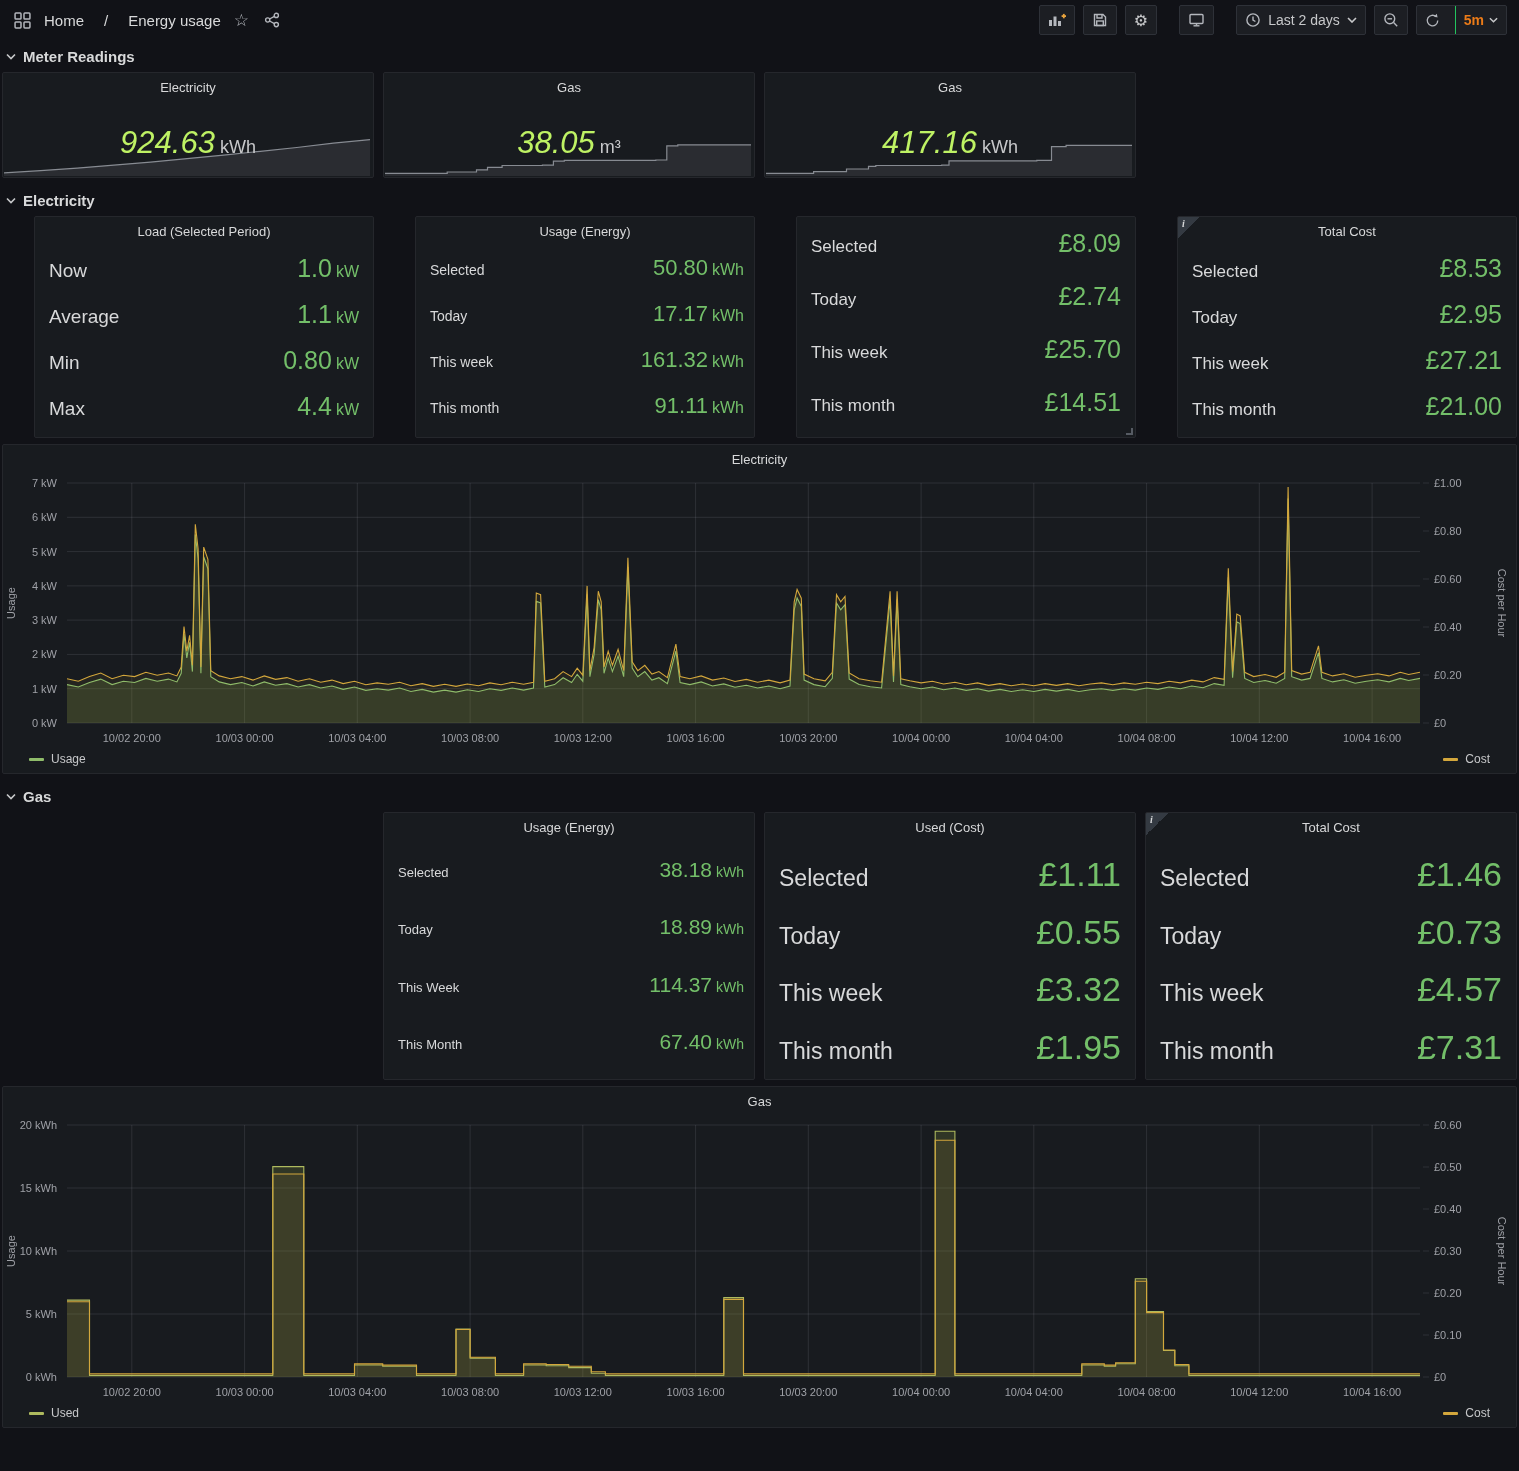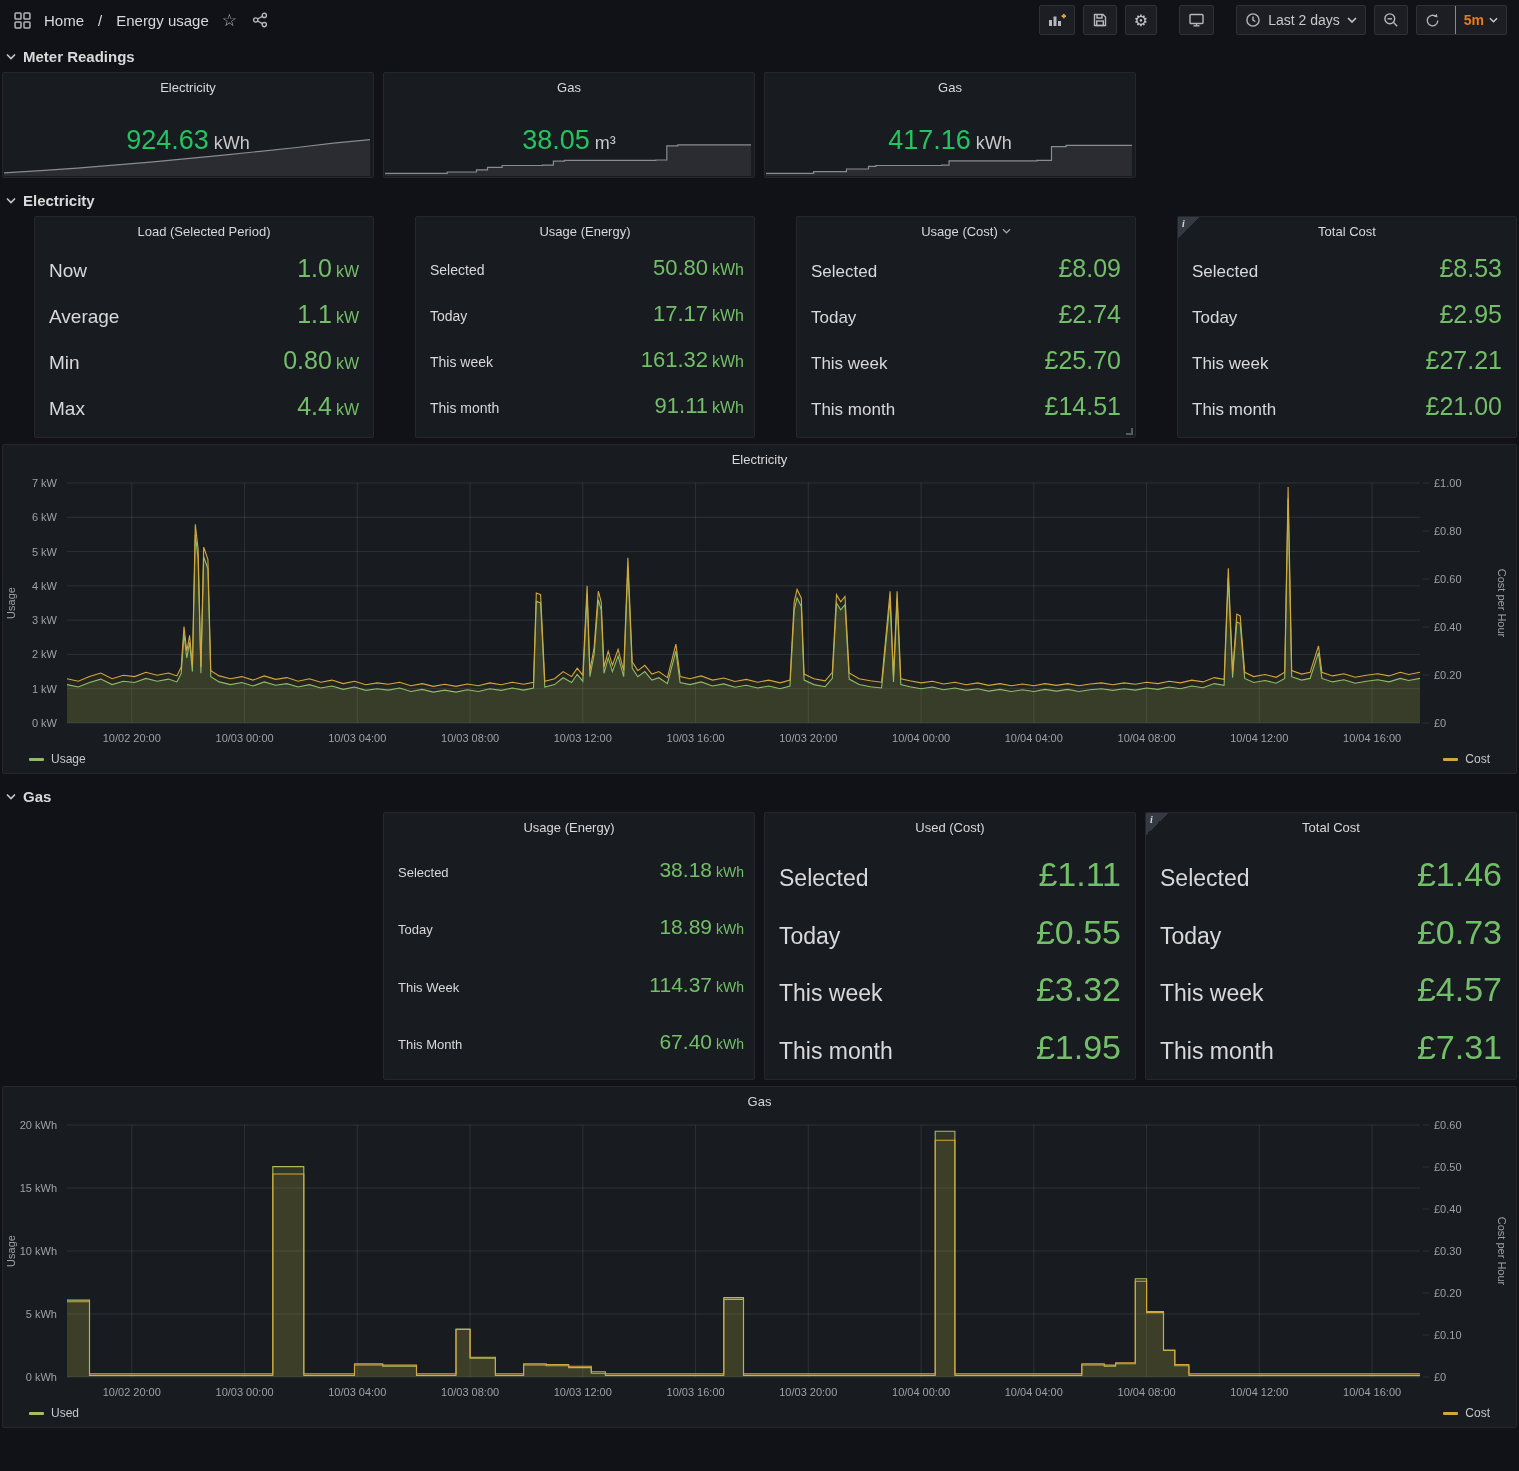--- a/index.html
+++ b/index.html
@@ -7,21 +7,21 @@
   body {
     width:1519px; height:1471px; overflow:hidden;
     background:#111217; color:#d8d9da;
     font-family:"Liberation Sans", sans-serif;
   }
   svg text { font-family:"Liberation Sans", sans-serif; }
 
   
   .topbar { height:40px; display:flex; align-items:center; justify-content:space-between; padding:0 12px; }
   .tb-left { display:flex; align-items:center; gap:11px; }
-  .crumb { font-size:15px; color:#d8d9da; display:flex; gap:14px; }
+  .crumb { font-size:15px; color:#d8d9da; display:flex; gap:20px; }
   .icon-plain { background:none; border:none; padding:2px; color:#b4b7bd; cursor:pointer; display:flex; align-items:center; font-size:16px; line-height:1; }
   .tb-right { display:flex; align-items:center; gap:8px; }
   .btn { height:30px; min-width:32px; display:flex; align-items:center; justify-content:center; gap:7px;
          background:#1c1e23; border:1px solid #2e3138; border-radius:2px; color:#c7c8ca; font-size:14px; padding:0 8px; cursor:pointer; }
   .btn .lbl { color:#c7c8ca; }
   .gap-l { margin-left:14px; }
   .refresh-combo { padding:0; }
   .refresh-combo .seg { display:flex; align-items:center; height:100%; padding:0 8px; gap:5px; }
   .refresh-combo .seg + .seg { border-left:1px solid #22c55e; }
   .orange { color:#eb7b18; font-weight:700; font-size:14px; }
@@ -29,21 +29,21 @@
   
   .content { padding:0 2px; }
   .section-header { height:32px; display:flex; align-items:center; gap:7px; font-size:15px; font-weight:700; color:#d8d9da; padding-left:4px; cursor:pointer; }
   .row4 { display:grid; grid-template-columns:repeat(4,1fr); gap:9px; margin-bottom:6px; }
   .panel { background:#181b1f; border:1px solid #25272c; border-radius:2px; position:relative; display:flex; flex-direction:column; overflow:hidden; }
   .panel-title { height:28px; flex:0 0 28px; display:flex; align-items:center; justify-content:center; gap:4px; font-size:13px; font-weight:500; color:#d8d9da; cursor:pointer; }
 
   
   .meter-panel { height:106px; }
   .meter-value { position:absolute; top:50%; left:0; right:0; text-align:center; z-index:2; }
-  .meter-num { font-size:27px; font-weight:500; color:#22c55e; }
+  .meter-num { font-size:31px; font-weight:500; color:#bef264;font-style:italic; }
   .meter-unit { font-size:18px; font-weight:500; color:#c7c8ca; margin-left:5px; }
   .spark { position:absolute; left:1px; right:1px; bottom:1px; height:46px; z-index:1; }
 
   
   .stats-row .panel { height:222px;margin-left:32px; }
   .gas-stats-row .panel { height:268px; }
   .stat-rows { flex:1; display:flex; flex-direction:column; justify-content:space-around; padding:0 14px 8px 14px; }
   .stat-row { display:flex; justify-content:space-between; align-items:baseline; }
   .stat-label { font-size:19px; color:#d8d9da; }
   .stat-value { color:#73bf69; font-size:25px; font-weight:500; white-space:nowrap; }
@@ -262,26 +262,20 @@
             <span class="stat-label" style="font-size:14px">This week</span>
             <span class="stat-value" style="font-size:22px"><span>161.32</span><span class="stat-unit">kWh</span></span>
           </div>
         <div class="stat-row">
             <span class="stat-label" style="font-size:14px">This month</span>
             <span class="stat-value" style="font-size:22px"><span>91.11</span><span class="stat-unit">kWh</span></span>
           </div>
       </div>
     </div>
     <div class="panel">
-      <div class="panel-title">
-        <span>Usage (Cost)</span>
-        <svg width="9" height="6" viewBox="0 0 10 6">
-            <polyline points="1,1 5,5 9,1" style="stroke:#9fa1a7;stroke-width:1.4;fill:none"></polyline>
-          </svg>
-      </div>
       <div class="stat-rows">
         <div class="stat-row">
             <span class="stat-label" style="font-size:17px">Selected</span>
             <span class="stat-value">£8.09</span>
           </div>
         <div class="stat-row">
             <span class="stat-label" style="font-size:17px">Today</span>
             <span class="stat-value">£2.74</span>
           </div>
         <div class="stat-row">

